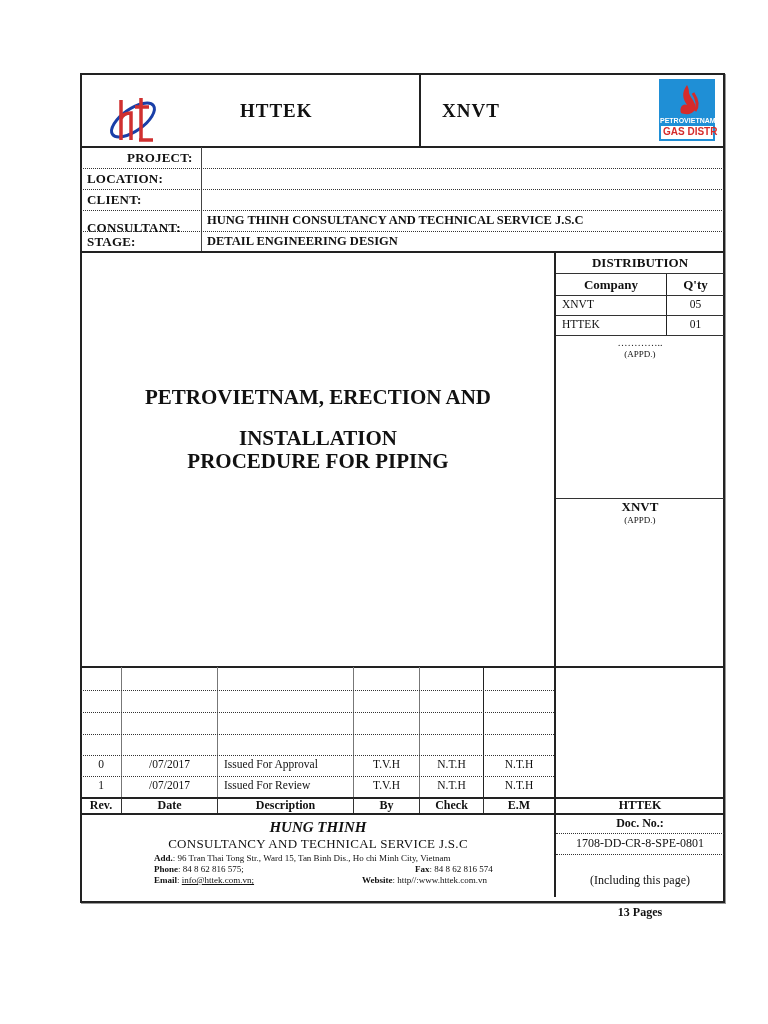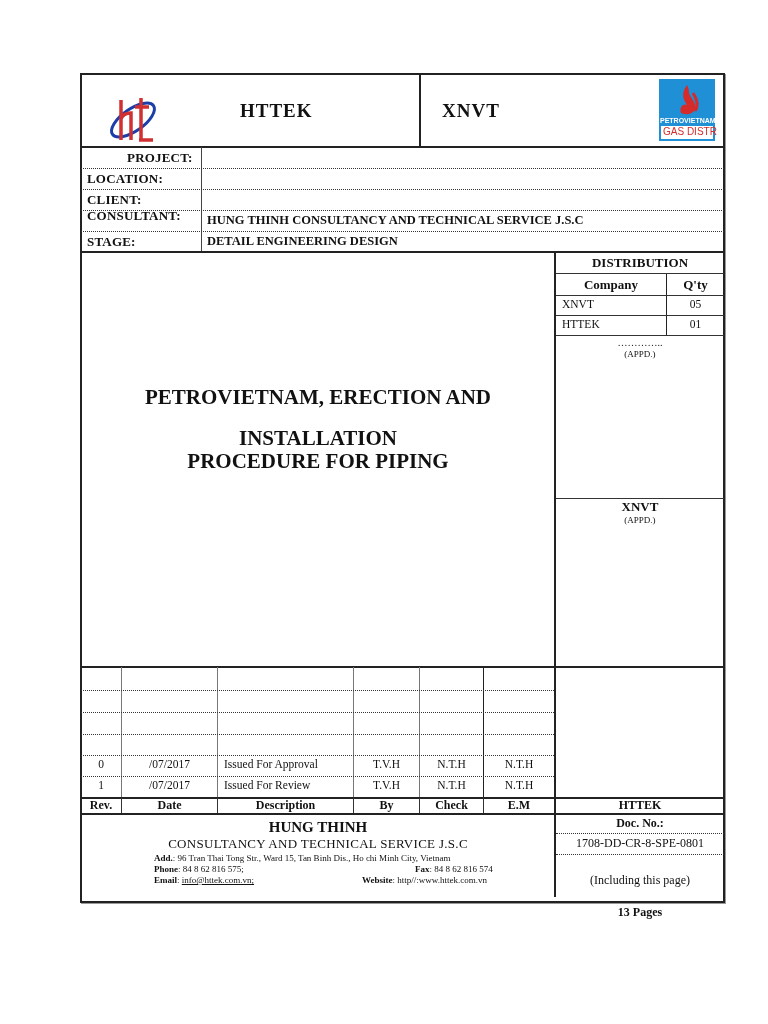--- a/index.html
+++ b/index.html
@@ -38,40 +38,40 @@
 <div class="txt b" style="left:240px;top:100px;font-size:19px;letter-spacing:1px;">HTTEK</div>
 <div class="vline" style="left:419px;top:73px;height:74px;"></div>
 <div class="txt b" style="left:442px;top:100px;font-size:19px;letter-spacing:1px;">XNVT</div>
 <div class="abs" style="left:659px;top:79px;width:56px;height:62px;background:#1f8fd6;">
   <svg width="56" height="38" viewBox="0 0 56 38" style="position:absolute;left:0;top:0;">
     <path d="M28 6 C22 14 24 20 28 26 C24 24 20 28 22 34 C26 36 34 36 36 30 C38 24 32 20 30 14 C30 10 29 8 28 6 Z" fill="#d52b2b"></path>
     <path d="M34 14 C38 20 40 26 36 32" fill="none" stroke="#d52b2b" stroke-width="3"></path>
   </svg>
   <div class="txt" style="left:1px;top:38px;font-family:'Liberation Sans',sans-serif;font-size:7px;color:#fff;font-weight:bold;">PETROVIETNAM</div>
   <div class="abs" style="left:2px;top:47px;width:52px;height:13px;background:#fff;"></div>
-  <div class="txt" style="left:4px;top:47px;font-family:'Liberation Sans',sans-serif;font-size:10px;color:#d52b2b;font-weight:normal;">GAS DISTR</div>
+  <div class="txt" style="left:4px;top:47px;font-family:'Liberation Sans',sans-serif;font-size:10px;color:#d52b2b;font-weight:bold;">GAS DISTR</div>
 </div>
 
 <div class="hline" style="left:80px;top:146px;width:645px;"></div>
 
 <div class="vthin" style="left:201px;top:147px;height:105px;border-left-color:#444;"></div>
 
 <div class="txt lbl" style="left:87px;top:150px;margin-left:40px;">PROJECT:</div>
 <div class="txt val" style="left:207px;top:150px;"></div>
 <div class="hdot" style="left:81px;top:168px;width:643px;"></div>
 
 <div class="txt lbl" style="left:87px;top:171px;">LOCATION:</div>
 <div class="txt val" style="left:207px;top:171px;"></div>
 <div class="hdot" style="left:81px;top:189px;width:643px;"></div>
 
 <div class="txt lbl" style="left:87px;top:192px;">CLIENT:</div>
 <div class="txt val" style="left:207px;top:192px;"></div>
 <div class="hdot" style="left:81px;top:210px;width:643px;"></div>
 
-<div class="txt lbl" style="left:87px;top:208px;text-align:center;">CONSULTANT:</div>
+<div class="txt lbl" style="left:87px;top:220px;text-align:center;">CONSULTANT:</div>
 <div class="txt val" style="left:207px;top:213px;">HUNG THINH CONSULTANCY AND TECHNICAL SERVICE J.S.C</div>
 <div class="hdot" style="left:81px;top:231px;width:643px;"></div>
 
 <div class="txt lbl" style="left:87px;top:234px;">STAGE:</div>
 <div class="txt val" style="left:207px;top:234px;">DETAIL ENGINEERING DESIGN</div>
 
 <div class="hline" style="left:80px;top:251px;width:645px;"></div>
 
 <div class="vline" style="left:554px;top:252px;height:645px;"></div>
 
@@ -137,21 +137,21 @@
 <div class="txt b c" style="left:81px;top:798px;width:40px;font-size:12px;">Rev.</div>
 <div class="txt b c" style="left:122px;top:798px;width:95px;font-size:12px;">Date</div>
 <div class="txt b c" style="left:218px;top:798px;width:135px;font-size:12px;">Description</div>
 <div class="txt b c" style="left:354px;top:798px;width:65px;font-size:12px;">By</div>
 <div class="txt b c" style="left:420px;top:798px;width:63px;font-size:12px;">Check</div>
 <div class="txt b c" style="left:484px;top:798px;width:70px;font-size:12px;">E.M</div>
 <div class="txt b c" style="left:556px;top:798px;width:168px;font-size:12px;">HTTEK</div>
 
 <div class="hline" style="left:80px;top:813px;width:645px;"></div>
 
-<div class="txt b c" style="left:82px;top:819px;width:472px;font-size:15px;">HUNG THINH</div>
+<div class="txt b c" style="left:82px;top:819px;width:472px;font-size:15px;font-style:italic;">HUNG THINH</div>
 <div class="txt c" style="left:82px;top:836px;width:472px;font-size:13px;letter-spacing:0.3px;">CONSULTANCY AND TECHNICAL SERVICE J.S.C</div>
 
 <div class="txt" style="left:154px;top:853px;font-size:9px;">
   <span class="b">Add.</span><span>:   96 Tran Thai Tong Str., Ward 15, Tan Binh Dis., Ho chi Minh City, Vietnam</span>
 </div>
 <div class="txt" style="left:154px;top:864px;font-size:9px;">
   <span class="b">Phone</span><span>: 84 8 62 816 575;</span>
 </div>
 <div class="txt" style="left:415px;top:864px;font-size:9px;">
   <span class="b">Fax</span><span>: 84 8 62 816 574</span>

